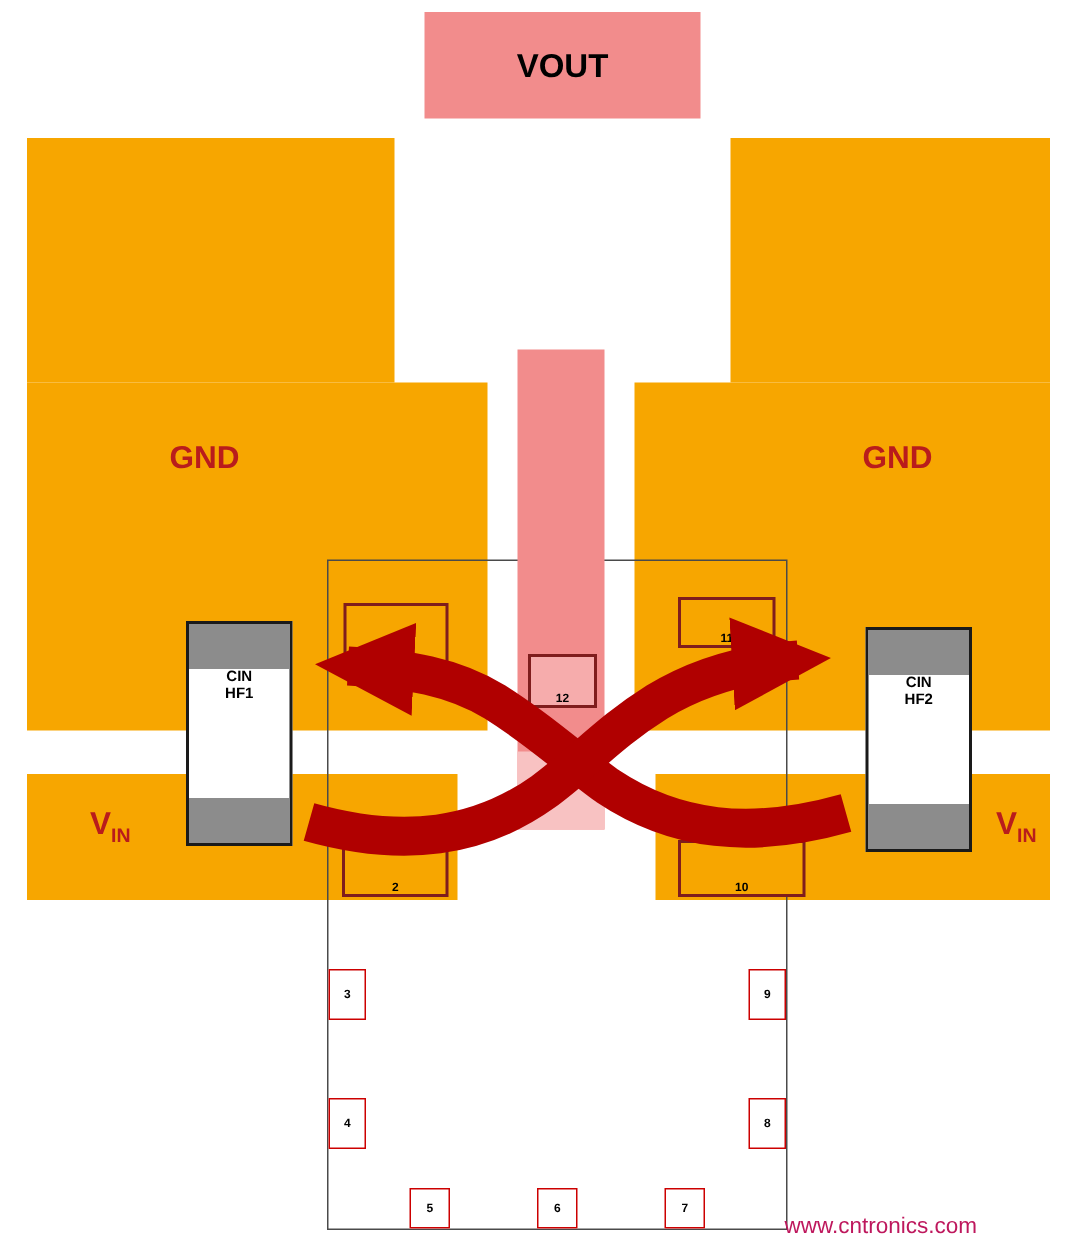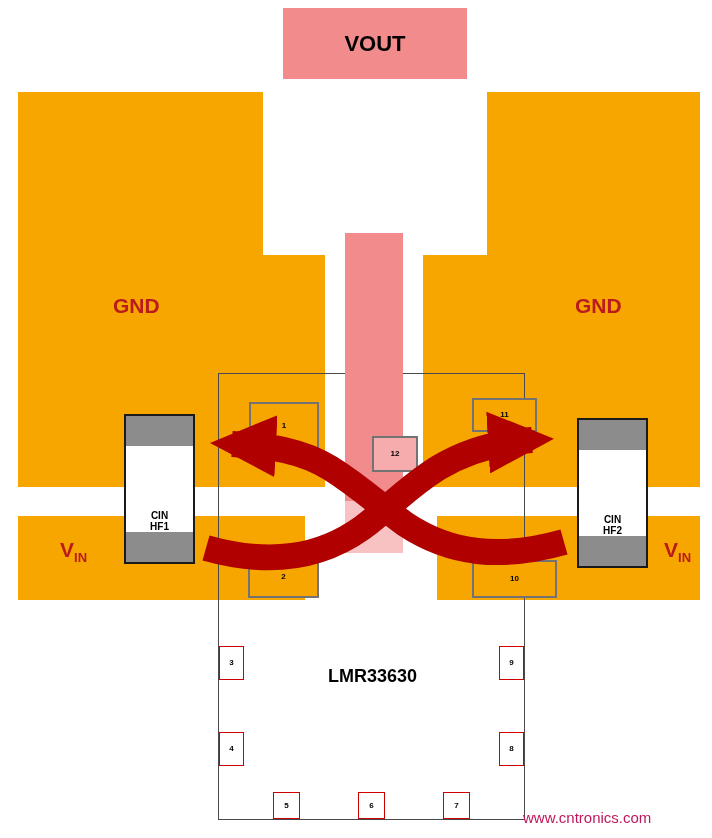--- a/index.html
+++ b/index.html
@@ -3,26 +3,26 @@
 <meta charset="utf-8">
 <style>
   * { margin:0; padding:0; box-sizing:border-box; }
   html,body { background:#ffffff; font-family:"Liberation Sans", sans-serif; }
   .canvas { position:relative; width:712px; height:838px; background:#fff; overflow:hidden; }
   .abs { position:absolute; }
   .center { display:flex; align-items:center; justify-content:center; }
   .b { font-weight:bold; color:#000; }
   .copper { background:#F7A600; }
   .pink { background:#F28C8C;justify-content:center; }
-  .pinpad { border:2px solid #737373; display:flex; align-items:center; justify-content:center;margin-left:20px; }
+  .pinpad { border:2px solid #7f1d1d; display:flex; align-items:flex-end; justify-content:center; }
   .pin-num { font-size:8px; font-weight:bold; color:#000; line-height:1; }
   .pin-small { background:#fff; border:1.5px solid #CC0000; display:flex; align-items:center; justify-content:center; }
   .cap { border:2px solid #1a1a1a; background:#fff; display:flex; flex-direction:column; }
   .cap-term { height:30px; background:#8C8C8C; flex:0 0 auto; }
-  .cap-mid { flex:1 1 auto; display:flex; align-items:flex-end; justify-content:center; }
+  .cap-mid { flex:1 1 auto; display:flex; align-items:flex-start; justify-content:center; }
   .cap-label { font-size:10px; line-height:11px; font-weight:bold; text-align:center; color:#000; }
   .big-label { font-size:21px; font-weight:bold; color:#b91c1c; }
   .vin sub { font-size:13px; font-weight:bold; }
 </style>
 </head>
 <body>
 
 <div class="canvas">
 
   <div class="abs pink center" style="left:283px;top:8px;width:184px;height:71px">
@@ -39,21 +39,20 @@
   <div class="abs big-label" style="left:113px;top:294px">GND</div>
   <div class="abs big-label" style="left:575px;top:294px">GND</div>
   <div class="abs big-label vin" style="left:60px;top:538px">
     <span>V</span><sub>IN</sub>
   </div>
   <div class="abs big-label vin" style="left:664px;top:538px">
     <span>V</span><sub>IN</sub>
   </div>
 
   <div class="abs" style="left:218px;top:373px;width:307px;height:447px;border:1px solid #4a4a4a"></div>
-  <div class="abs b" style="left:315px;top:666px;width:115px;text-align:center;font-size:18px">LMR33630</div>
 
   <div class="abs copper pinpad" style="left:229px;top:402px;width:70px;height:47px">
     <span class="pin-num">1</span>
   </div>
   <div class="abs copper pinpad" style="left:228px;top:556px;width:71px;height:42px">
     <span class="pin-num">2</span>
   </div>
   <div class="abs copper pinpad" style="left:452px;top:398px;width:65px;height:34px">
     <span class="pin-num">11</span>
   </div>

